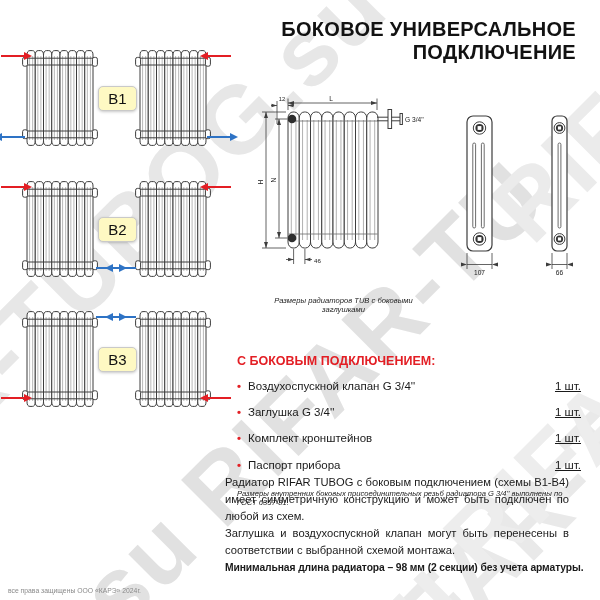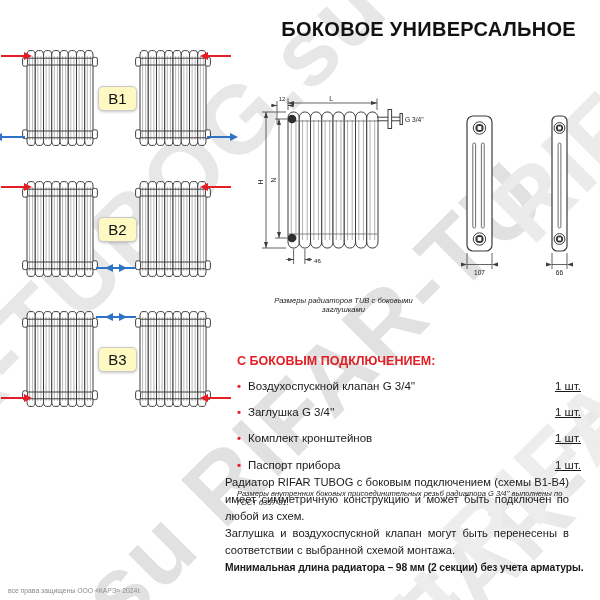--- a/index.html
+++ b/index.html
@@ -98,21 +98,21 @@
     <span class="wm wm1">AR-TUBOG.su</span>
     <span class="wm wm2">OG.su RIFAR-TU</span>
     <span class="wm wm3">G.su RIFAR-TUBO</span>
     <span class="wm wm4">RIFA</span>
     <span class="wm wm5">.su RIFAR</span>
   </div>
 
   <div class="content">
 
     <h1 class="title"><span>БОКОВОЕ УНИВЕРСАЛЬНОЕ</span><br>
-    </h1>
+    <span>ПОДКЛЮЧЕНИЕ</span></h1>
 
     <div class="scheme s1">
       <svg class="rad l" viewBox="0 0 76 96">
           <use href="#radsym"></use>
         </svg>
       <svg class="rad r" viewBox="0 0 76 96">
           <use href="#radsym"></use>
         </svg>
       <div class="scheme-label">B1</div>
       <div class="arrow supply dir-right" style="left:1px;top:5px"></div>

